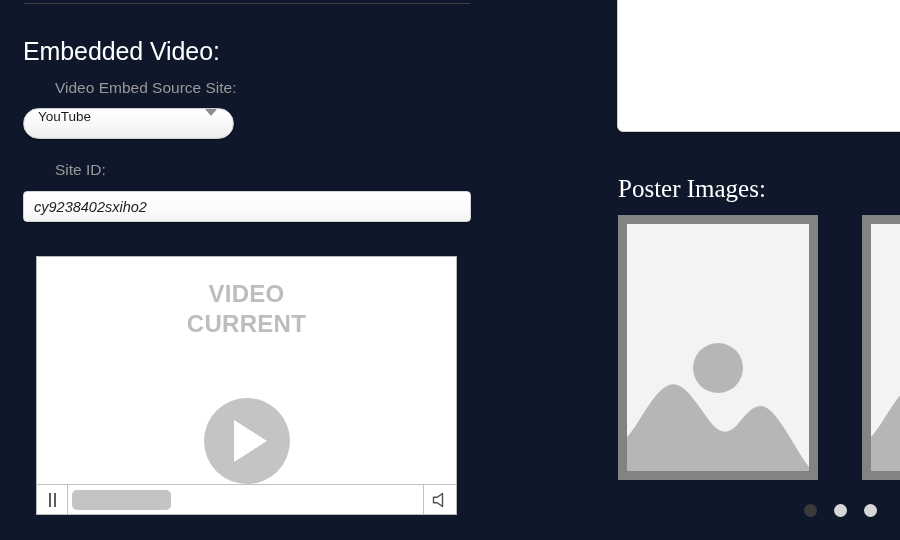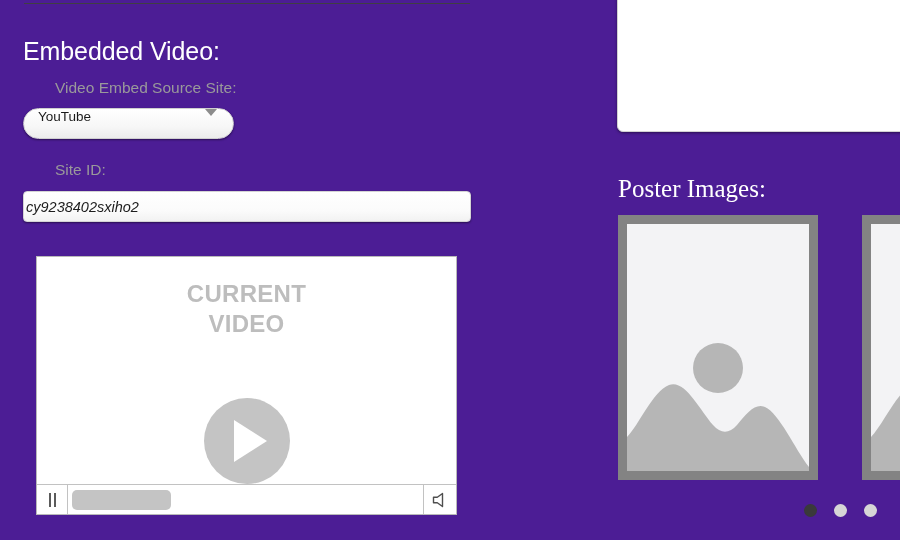--- a/index.html
+++ b/index.html
@@ -8,21 +8,21 @@
     width: 900px; height: 540px;
     overflow: hidden;
     background: #2e2d2f;
     font-family: "Liberation Sans", sans-serif;
   }
 
   #stage {
     position: relative;
     width: 900px;
     height: 540px;
-    background: #4c1d95;
+    background: #0f172a;
   }
 
   
   .top-divider {
     position: absolute;
     left: 24px; top: 3px;
     width: 446px; height: 1px;
     background: #403f42;
   }
 
@@ -84,21 +84,21 @@
   .text-input {
     position: absolute;
     left: 23px; top: 191px;
     width: 448px; height: 31px;
     background: linear-gradient(#ffffff, #fbfbfb 65%, #f2f2f2);
     border: 1px solid #d4d4d4;
     border-radius: 4px;
     box-shadow: 0 1px 2px rgba(0,0,0,0.45);
     display: flex;
     align-items: center;
-    padding: 0 2px;
+    padding: 0 10px;
   }
   .text-input-value {
     font-size: 14.5px;
     font-style: italic;
     color: #1d1d1d;
     white-space: nowrap;
   }
 
   
   .video-player {
@@ -278,22 +278,22 @@
 
     <div class="field-label label-embed">Site ID:</div>
 
     <div class="text-input">
       <span class="text-input-value" placeholder="Embed ID">cy9238402sxiho2</span>
     </div>
 
     <div class="video-player">
       <div class="video-stage">
         <div class="video-caption">
+          <div>VIDEO</div>
           <div>CURRENT</div>
-          <div>VIDEO</div>
         </div>
         <div class="play-circle">
           <span class="play-triangle"></span>
         </div>
       </div>
 
       <div class="video-controls">
         <div class="ctrl-pause">
           <span class="pause-bar"></span>
           <span class="pause-bar"></span>

